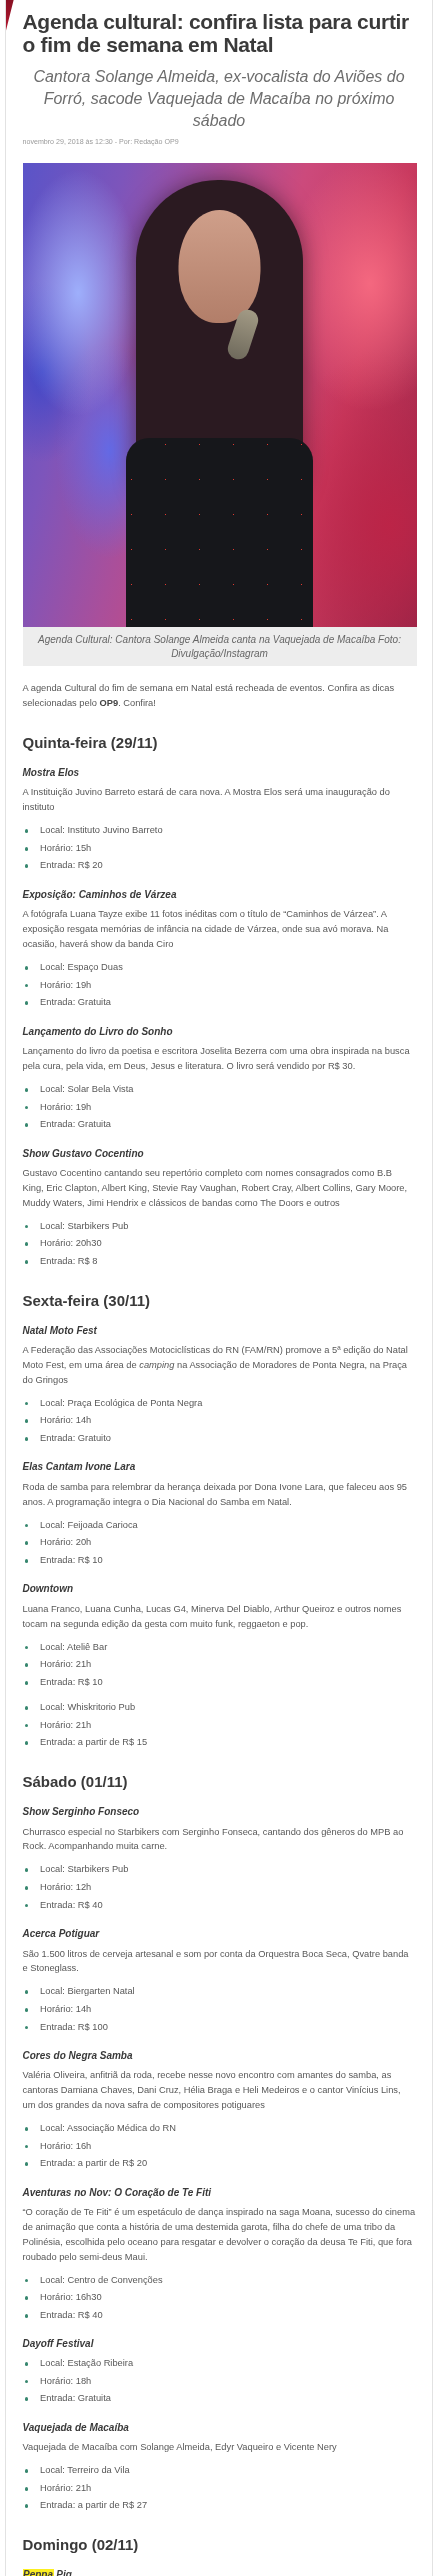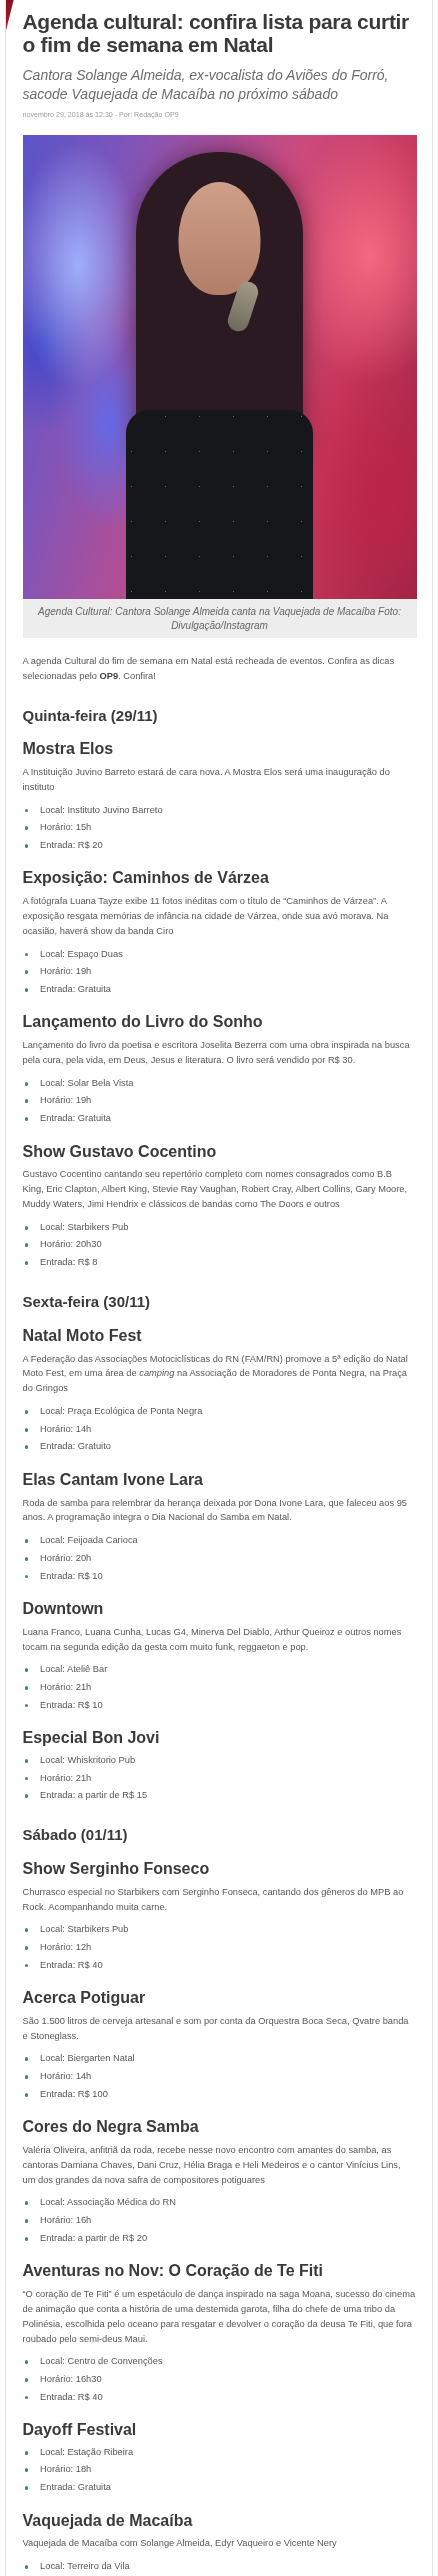--- a/index.html
+++ b/index.html
@@ -42,24 +42,25 @@
     margin:4.4px 0 8.8px 0;
     font-size:21px;
     line-height:1.12;
     color:var(--ink);
     letter-spacing:-0.3px;
     font-weight:bold;
   }
   .subtitle{
     margin:0 0 5.5px 0;
     font-style:italic;
-    font-size:14px;
+    font-size:16px;
     line-height:1.38;
     color:#6d6d6d;
     font-weight:normal;
+    text-align:center;
   }
   .meta{
     margin:0 0 14.3px 0;
     font-size:7.1px;
     color:var(--muted);
   }
   figure{margin:0 0 4.4px 0;}
   .hero{
     position:relative;
     width:394px;height:464px;
@@ -103,25 +104,26 @@
   p.intro{margin:15.4px 0 7.7px 0;}
   b.brand{color:#444;}
   h2{
     font-size:15px;
     color:var(--ink);
     margin:23px 0 4.4px 0;
     line-height:1.15;
     font-weight:bold;
   }
   h3{
-    font-size:16px;
+    font-size:10px;
     color:var(--ink);
     margin:15.4px 0 5.5px 0;
     line-height:1.2;
     font-weight:bold;
+    font-style:italic;
   }
   ul.bullets{
     list-style:none;
     margin:6.6px 0 11px 0;
     padding:0;
   }
   ul.bullets li{
     margin:3.8px 0;
     padding-left:17.6px;
     position:relative;
@@ -313,21 +315,20 @@
   </li>
 
   <li>
     <span class="dot"></span>
     <span>Entrada: R$ 10</span>
   </li>
 </ul>
   </div>
 
   <div>
-    <h3>Especial Bon Jovi</h3>
 
     <ul class="bullets">
   <li>
     <span class="dot"></span>
     <span>Local: Whiskritorio Pub</span>
   </li>
 
   <li>
     <span class="dot"></span>
     <span>Horário: 21h</span>

